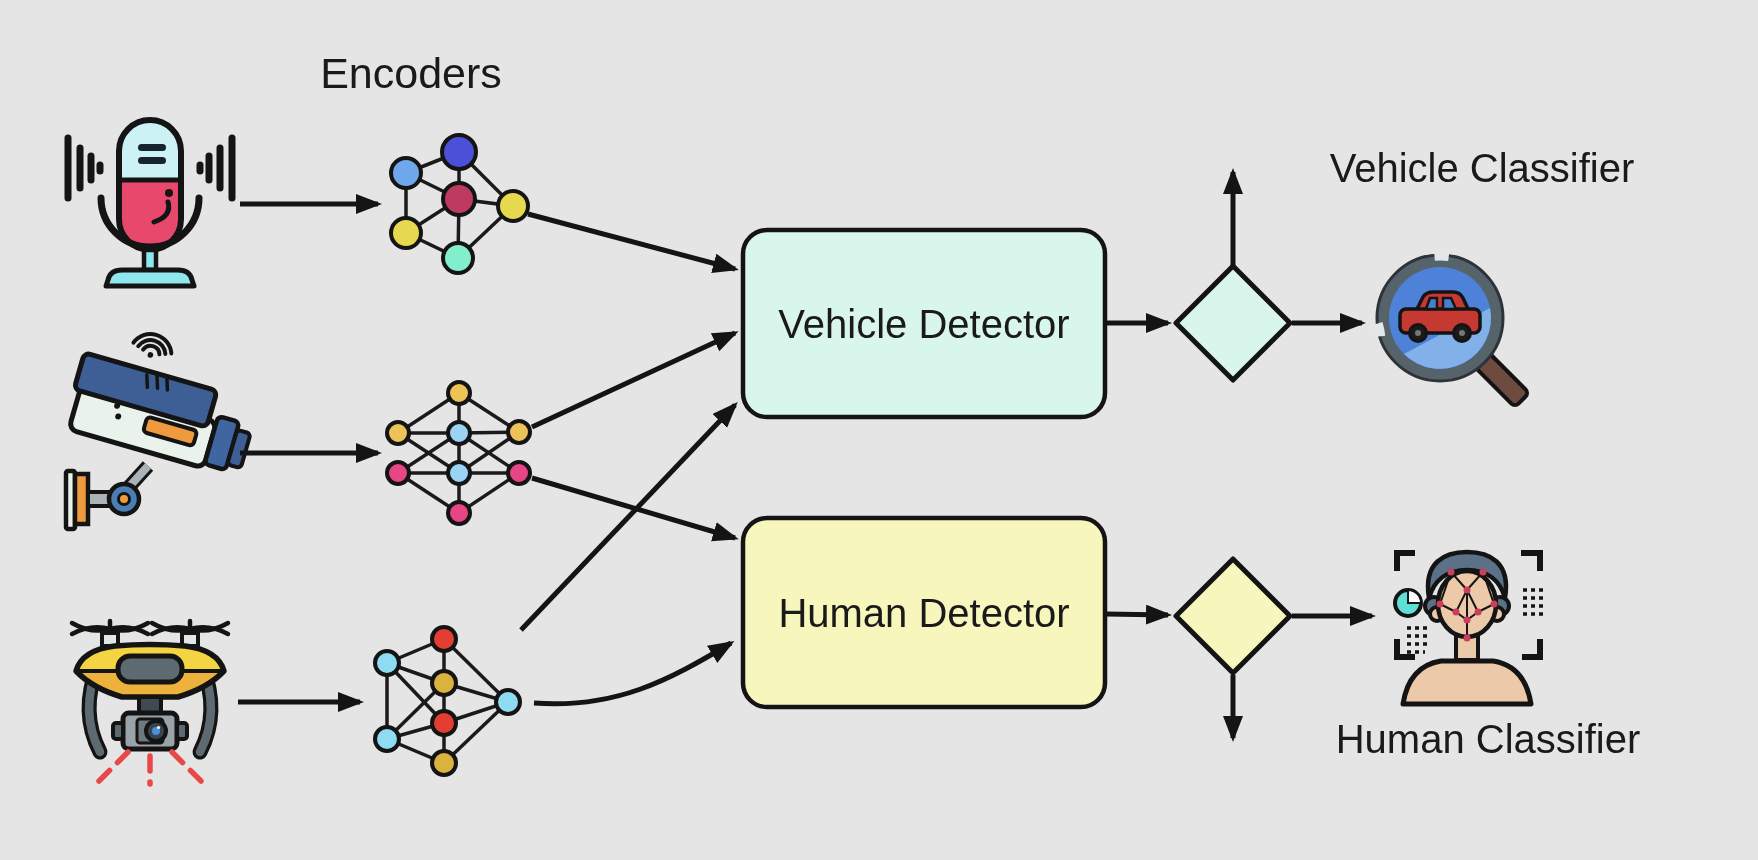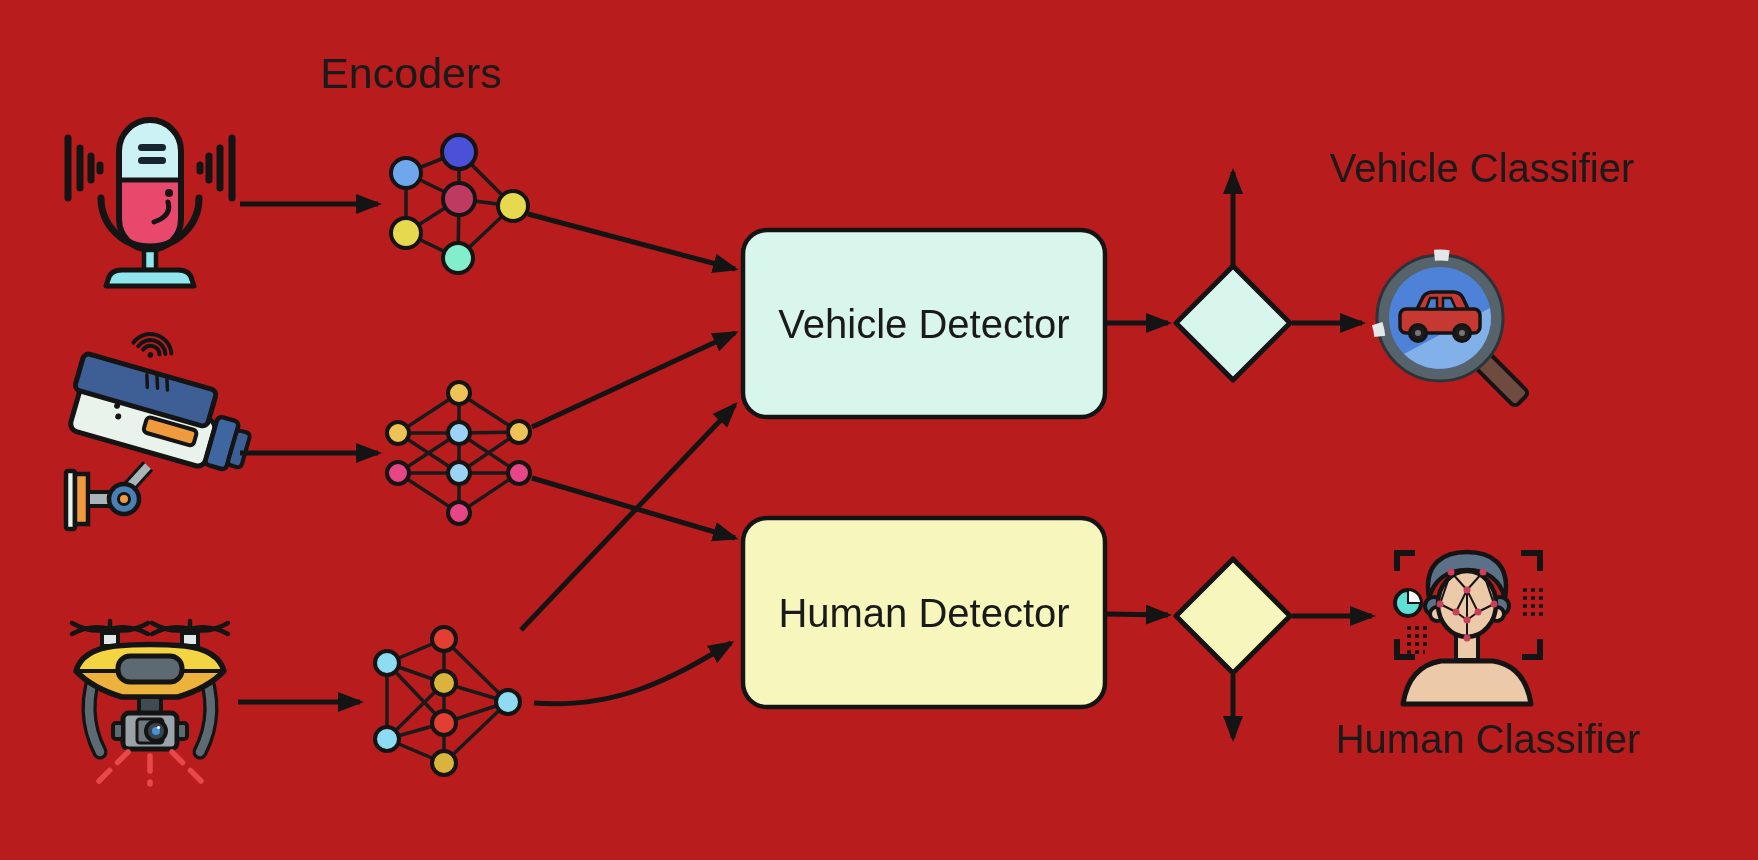--- a/index.html
+++ b/index.html
@@ -1,17 +1,17 @@
 <!DOCTYPE html>
 <html><head>
 <meta charset="utf-8">
 <style>
   html, body { margin: 0; padding: 0; background: #ffffff; }
   .stage {
-    width: 1758px; height: 860px; position: relative; background: #b91c1c;
+    width: 1758px; height: 860px; position: relative; background: #e5e5e5;
     font-family: "Liberation Sans", sans-serif;
   }
   svg { display: block; }
   text {
     font-family: "Liberation Sans", sans-serif;
     fill: #1a1a1a;
   }
   .box-label { font-size: 40px; }
   .side-label { font-size: 40px; }
   .encoders-label { font-size: 43px; }

